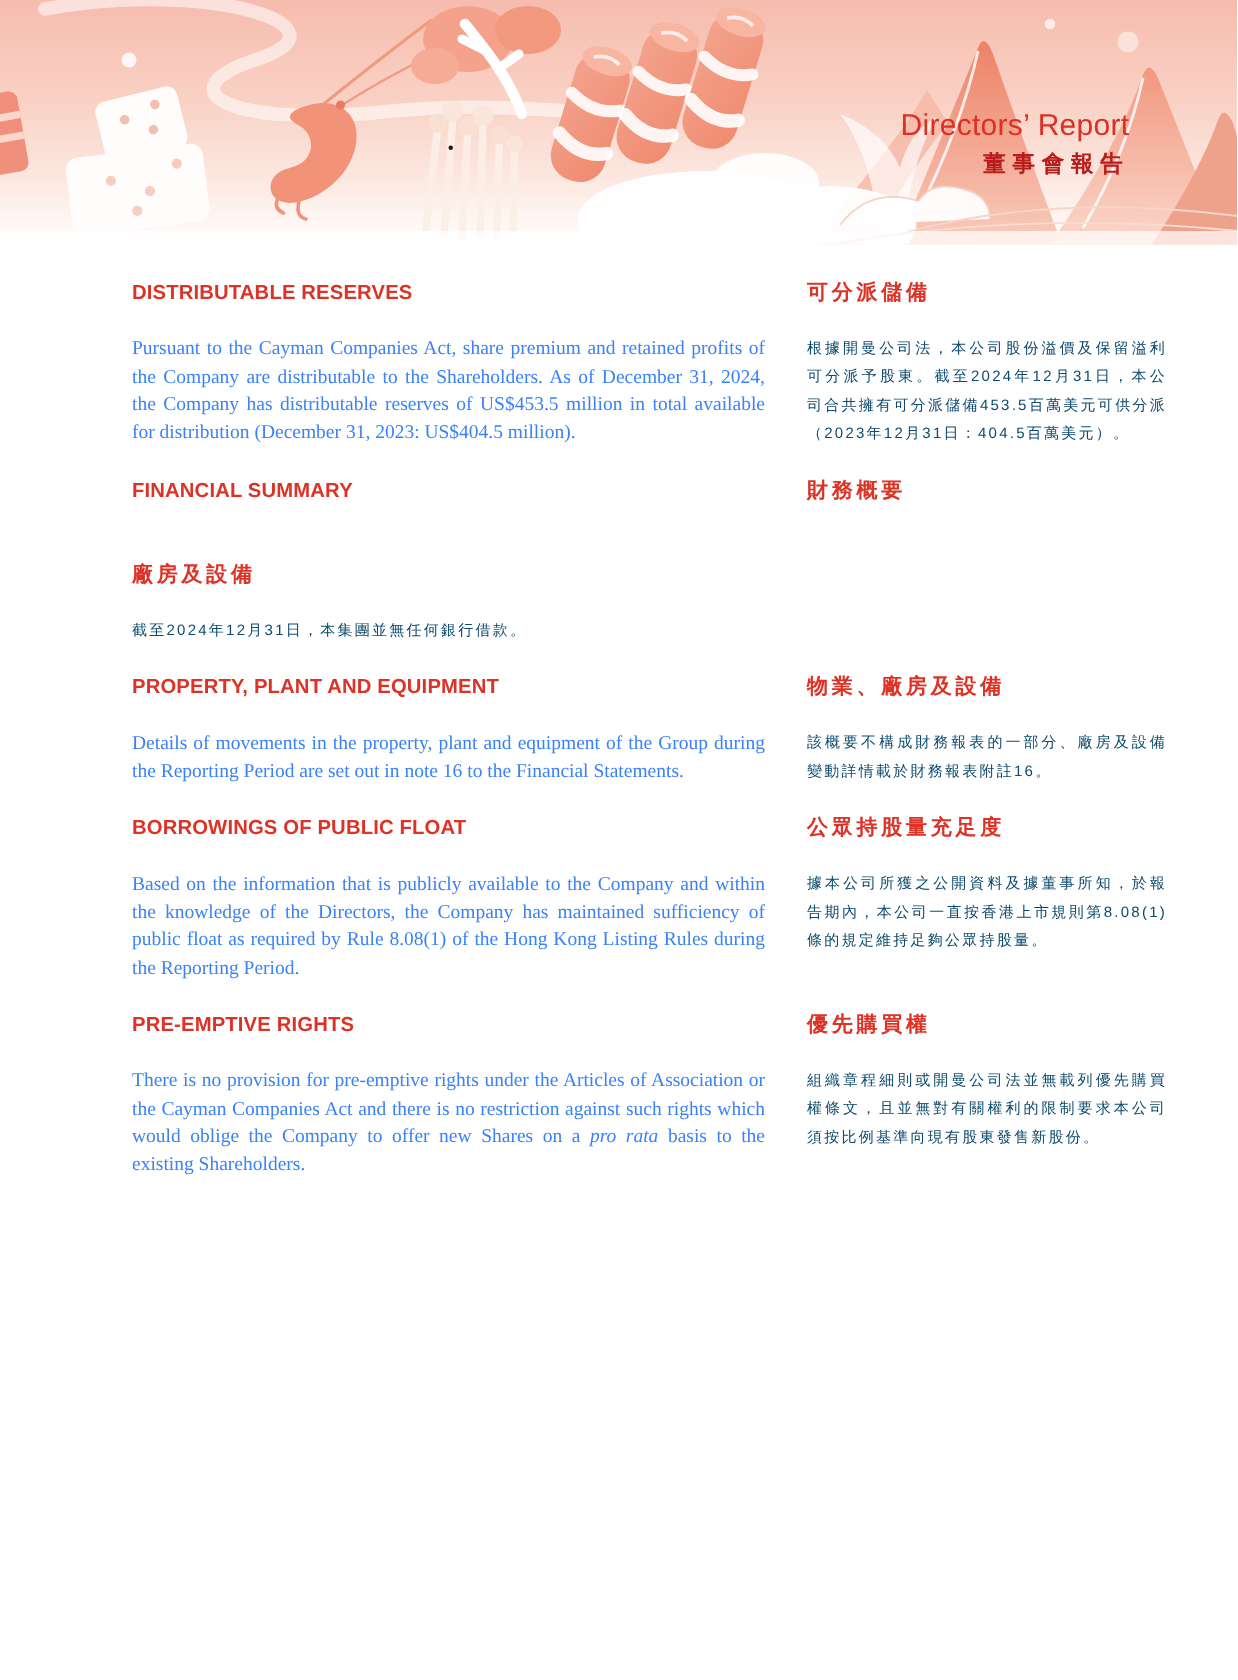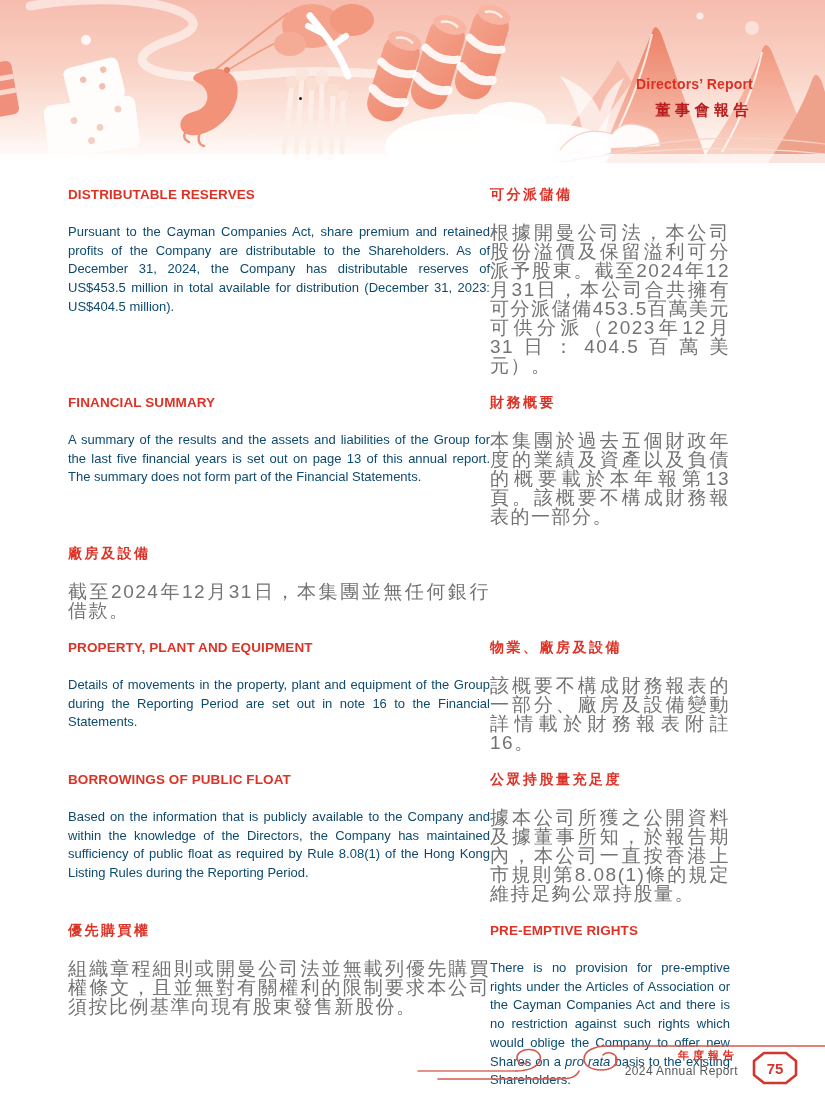--- a/index.html
+++ b/index.html
@@ -3,31 +3,31 @@
 <meta charset="utf-8">
 <style>
   html,body{margin:0;padding:0;background:#fff;}
   body{font-family:"Liberation Sans",sans-serif;}
   .page{position:relative;width:825px;height:1120px;background:#fff;overflow:hidden;}
 
   
   .header{position:relative;width:825px;height:163px;}
   .header svg{display:block;}
   .titles{position:absolute;top:74px;right:72px;text-align:right;}
-  .title-en{font-size:14px;font-weight:bold;color:#DD2F24;letter-spacing:.2px;line-height:20px;}
+  .title-en{font-size:20px;font-weight:normal;color:#DD2F24;letter-spacing:.2px;line-height:20px;}
   .title-zh{font-size:15px;font-weight:bold;color:#b91c1c;letter-spacing:4.5px;margin-top:7px;line-height:18px;font-family:"Liberation Sans","DejaVu Sans",sans-serif;}
   .stray-dot{position:absolute;left:299px;top:97px;width:3px;height:3px;border-radius:50%;background:#1c1c1c;}
 
   
   .main{padding:24px 67px 0 68px;}
-  .row{display:grid;grid-template-columns:422px 240px;margin-bottom:20px;}
+  .row{display:grid;grid-template-columns:422px 240px;column-gap:28px;margin-bottom:20px;margin-left:20px;}
   .h-en{font-size:13.5px;font-weight:bold;color:#DD3327;margin:0 0 21px 0;line-height:15px;letter-spacing:.1px;}
   .h-zh{font-size:14px;font-weight:bold;color:#DD3327;margin:0 0 21px 0;line-height:15px;letter-spacing:2.5px;font-family:Liberation Sans, sans-serif;}
-  .p-en{font-size:13px;line-height:18.7px;color:#0c4a6e;text-align:justify;margin:0;}
-  .p-zh{font-size:19px;line-height:19px;color:#737373;text-align:justify;letter-spacing:1.5px;margin:0;font-family:"Liberation Sans","DejaVu Sans",sans-serif;}
+  .p-en{font-size:13px;line-height:18.7px;color:#3b82f6;text-align:justify;margin:0;font-family:Liberation Serif, serif;}
+  .p-zh{font-size:10px;line-height:19px;color:#0c4a6e;text-align:justify;letter-spacing:1.5px;margin:0;font-family:"Liberation Sans","DejaVu Sans",sans-serif;}
   .italic{font-style:italic;}
 
   
   .footer{position:absolute;left:0;top:1038px;width:825px;height:62px;}
   .footer-deco{position:absolute;left:0;top:0;}
   .footer-block{position:absolute;right:87px;top:11px;text-align:right;}
   .f-zh{color:#DD3327;font-size:11px;font-weight:bold;letter-spacing:4px;line-height:12px;font-family:"Liberation Sans","DejaVu Sans",sans-serif;}
   .f-en{color:#58595B;font-size:12px;margin-top:4px;letter-spacing:.4px;line-height:13px;}
   .badge{position:absolute;right:27px;top:13px;width:46px;height:34px;}
   .badge svg{position:absolute;left:0;top:0;}
@@ -183,25 +183,23 @@
       </div>
       <div>
         <h2 class="h-zh">可分派儲備</h2>
         <p class="p-zh">根據開曼公司法，本公司股份溢價及保留溢利可分派予股東。截至2024年12月31日，本公司合共擁有可分派儲備453.5百萬美元可供分派（2023年12月31日：404.5百萬美元）。</p>
       </div>
     </section>
 
     <section class="row">
       <div>
         <h2 class="h-en">FINANCIAL SUMMARY</h2>
-        <p class="p-en">A summary of the results and the assets and liabilities of the Group for the last five financial years is set out on page 13 of this annual report. The summary does not form part of the Financial Statements.</p>
       </div>
       <div>
         <h2 class="h-zh">財務概要</h2>
-        <p class="p-zh">本集團於過去五個財政年度的業績及資產以及負債的概要載於本年報第13頁。該概要不構成財務報表的一部分。</p>
       </div>
     </section>
 
     <section class="row">
       <div>
         <h2 class="h-zh">廠房及設備</h2>
         <p class="p-zh">截至2024年12月31日，本集團並無任何銀行借款。</p>
       </div>
     </section>
 
@@ -222,45 +220,25 @@
         <p class="p-en">Based on the information that is publicly available to the Company and within the knowledge of the Directors, the Company has maintained sufficiency of public float as required by Rule 8.08(1) of the Hong Kong Listing Rules during the Reporting Period.</p>
       </div>
       <div>
         <h2 class="h-zh">公眾持股量充足度</h2>
         <p class="p-zh">據本公司所獲之公開資料及據董事所知，於報告期內，本公司一直按香港上市規則第8.08(1)條的規定維持足夠公眾持股量。</p>
       </div>
     </section>
 
     <section class="row">
       <div>
+        <h2 class="h-en">PRE-EMPTIVE RIGHTS</h2>
+        <p class="p-en"><span>There is no provision for pre-emptive rights under the Articles of Association or the Cayman Companies Act and there is no restriction against such rights which would oblige the Company to offer new Shares on a </span><span class="italic">pro rata</span><span> basis to the existing Shareholders.</span></p>
+      </div>
+      <div>
         <h2 class="h-zh">優先購買權</h2>
         <p class="p-zh">組織章程細則或開曼公司法並無載列優先購買權條文，且並無對有關權利的限制要求本公司須按比例基準向現有股東發售新股份。</p>
       </div>
-      <div>
-        <h2 class="h-en">PRE-EMPTIVE RIGHTS</h2>
-        <p class="p-en"><span>There is no provision for pre-emptive rights under the Articles of Association or the Cayman Companies Act and there is no restriction against such rights which would oblige the Company to offer new Shares on a </span><span class="italic">pro rata</span><span> basis to the existing Shareholders.</span></p>
-      </div>
     </section>
 
   </div>
 
-  <div class="footer">
-    <svg class="footer-deco" width="825" height="62" viewBox="0 0 825 62" aria-hidden="true">
-      <g stroke="#D4584E" stroke-width="1.6" fill="none" stroke-linecap="round">
-        <path d="M418,33 H516" stroke="#DB6E64"></path>
-        <path d="M516,33 c12,0 22,-4 24,-11 c1.8,-6 -4,-10.5 -11,-10.5 c-8,0 -13.5,5 -11.5,10.5 c1.5,4.2 7.5,5 10.5,1.8"></path>
-        <path d="M438,41 H560 c10,0 17,-3 19,-8"></path>
-        <path d="M825,8 H608 c-14,0 -24,5 -24,13 c0,7 8,11 17,11 c10,0 17.5,-5 15.5,-12 c-1.6,-5.2 -9.5,-7 -13.5,-3"></path>
-      </g>
-    </svg>
-    <div class="footer-block">
-      <div class="f-zh">年度報告</div>
-      <div class="f-en">2024 Annual Report</div>
-    </div>
-    <div class="badge">
-      <svg width="46" height="34" viewBox="0 0 46 34" aria-hidden="true">
-        <polygon points="12,2 34,2 44,10 44,24 34,32 12,32 2,24 2,10" fill="#FFFFFF" stroke="#D2362C" stroke-width="2.6" stroke-linejoin="round"></polygon>
-      </svg>
-      <span class="num">75</span>
-    </div>
-  </div>
 
 </div>
 
 </body></html>

